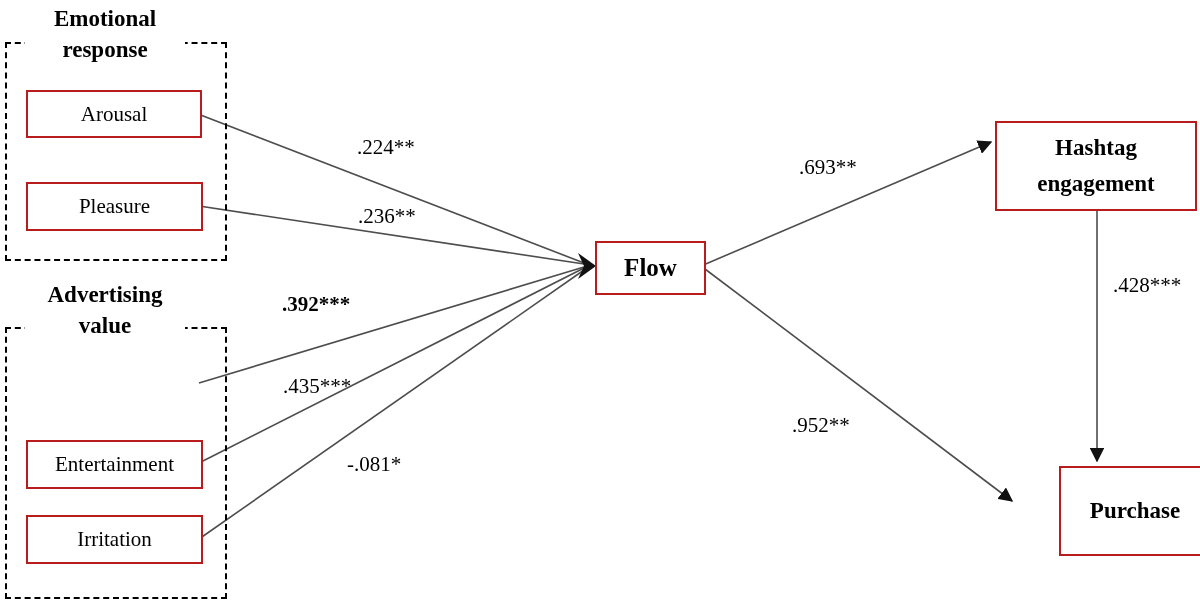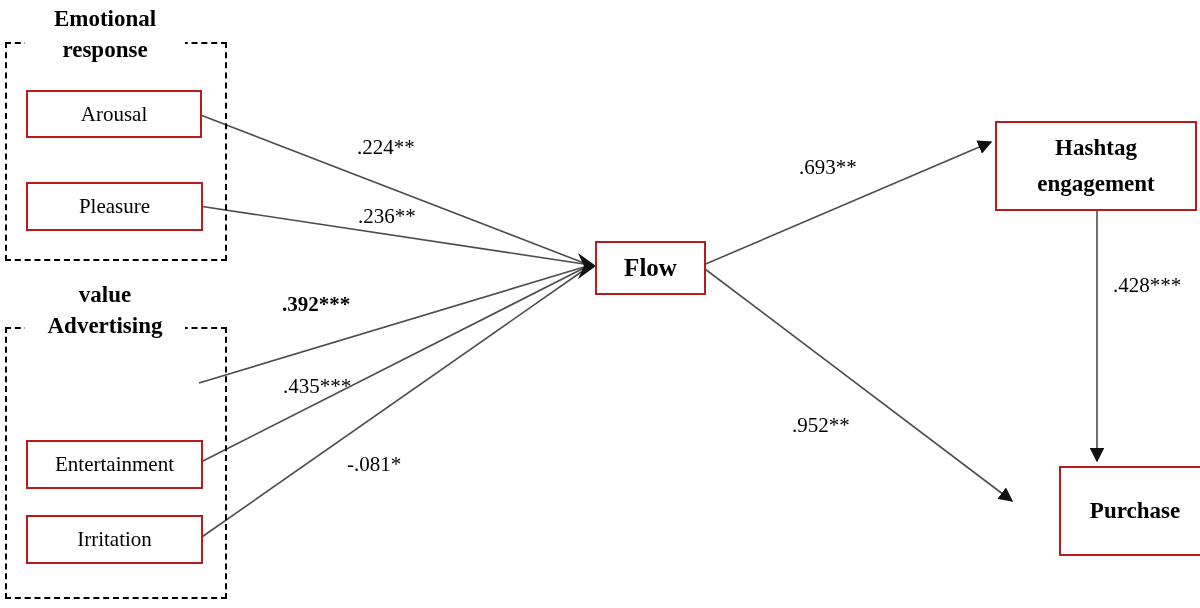--- a/index.html
+++ b/index.html
@@ -99,22 +99,22 @@
   </svg>
 
   <div class="group group-emotional"></div>
   <div class="group-title title-emotional">
     <div>Emotional</div>
     <div>response</div>
   </div>
 
   <div class="group group-advertising"></div>
   <div class="group-title title-advertising">
+    <div>Advertising</div>
     <div>value</div>
-    <div>Advertising</div>
   </div>
 
   <div class="node node-arousal">
       <span>Arousal</span>
     </div>
   <div class="node node-pleasure">
       <span>Pleasure</span>
     </div>
   <div class="node node-entertainment">
       <span>Entertainment</span>

